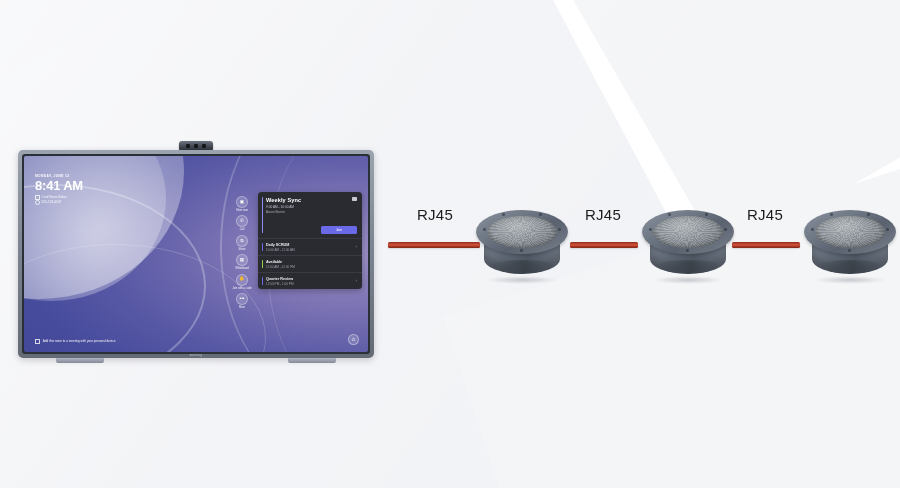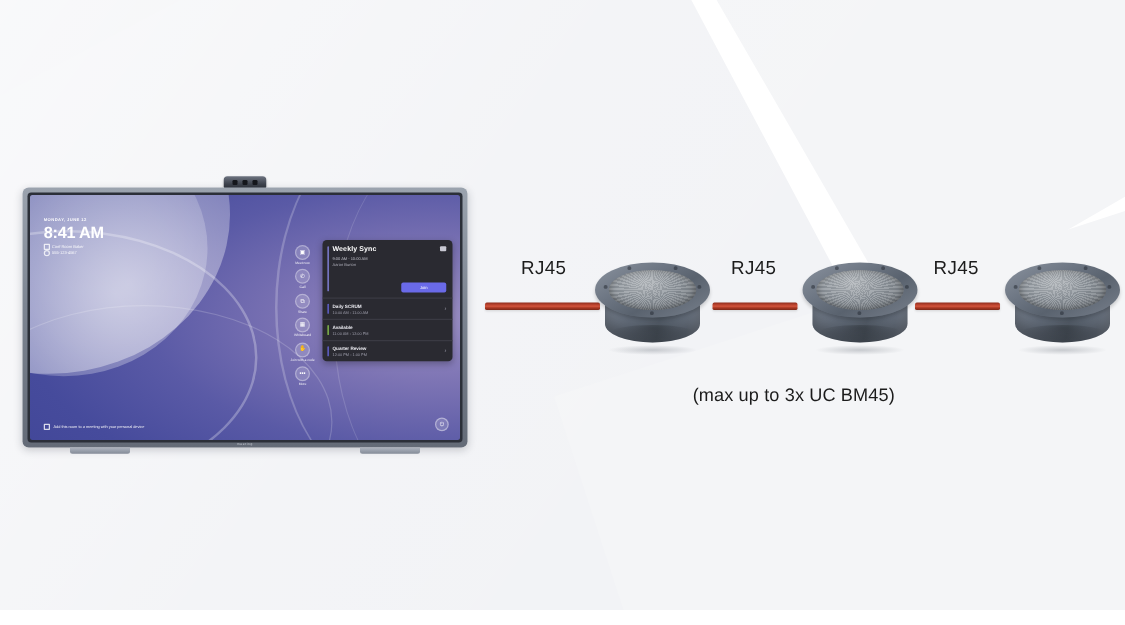--- a/index.html
+++ b/index.html
@@ -653,15 +653,14 @@
         <div class="puck-screw" style="right:7px; top:18px;"></div>
         <div class="puck-screw" style="left:26px; top:3px;"></div>
         <div class="puck-screw" style="right:26px; top:3px;"></div>
         <div class="puck-screw" style="left:44px; bottom:2px;"></div>
       </div>
       <div class="puck-shadow"></div>
     </div>
 
   </div>
 
-  <div class="caption">(max up to 3x UC BM45)</div>
 
 </div>
 
 </body></html>

